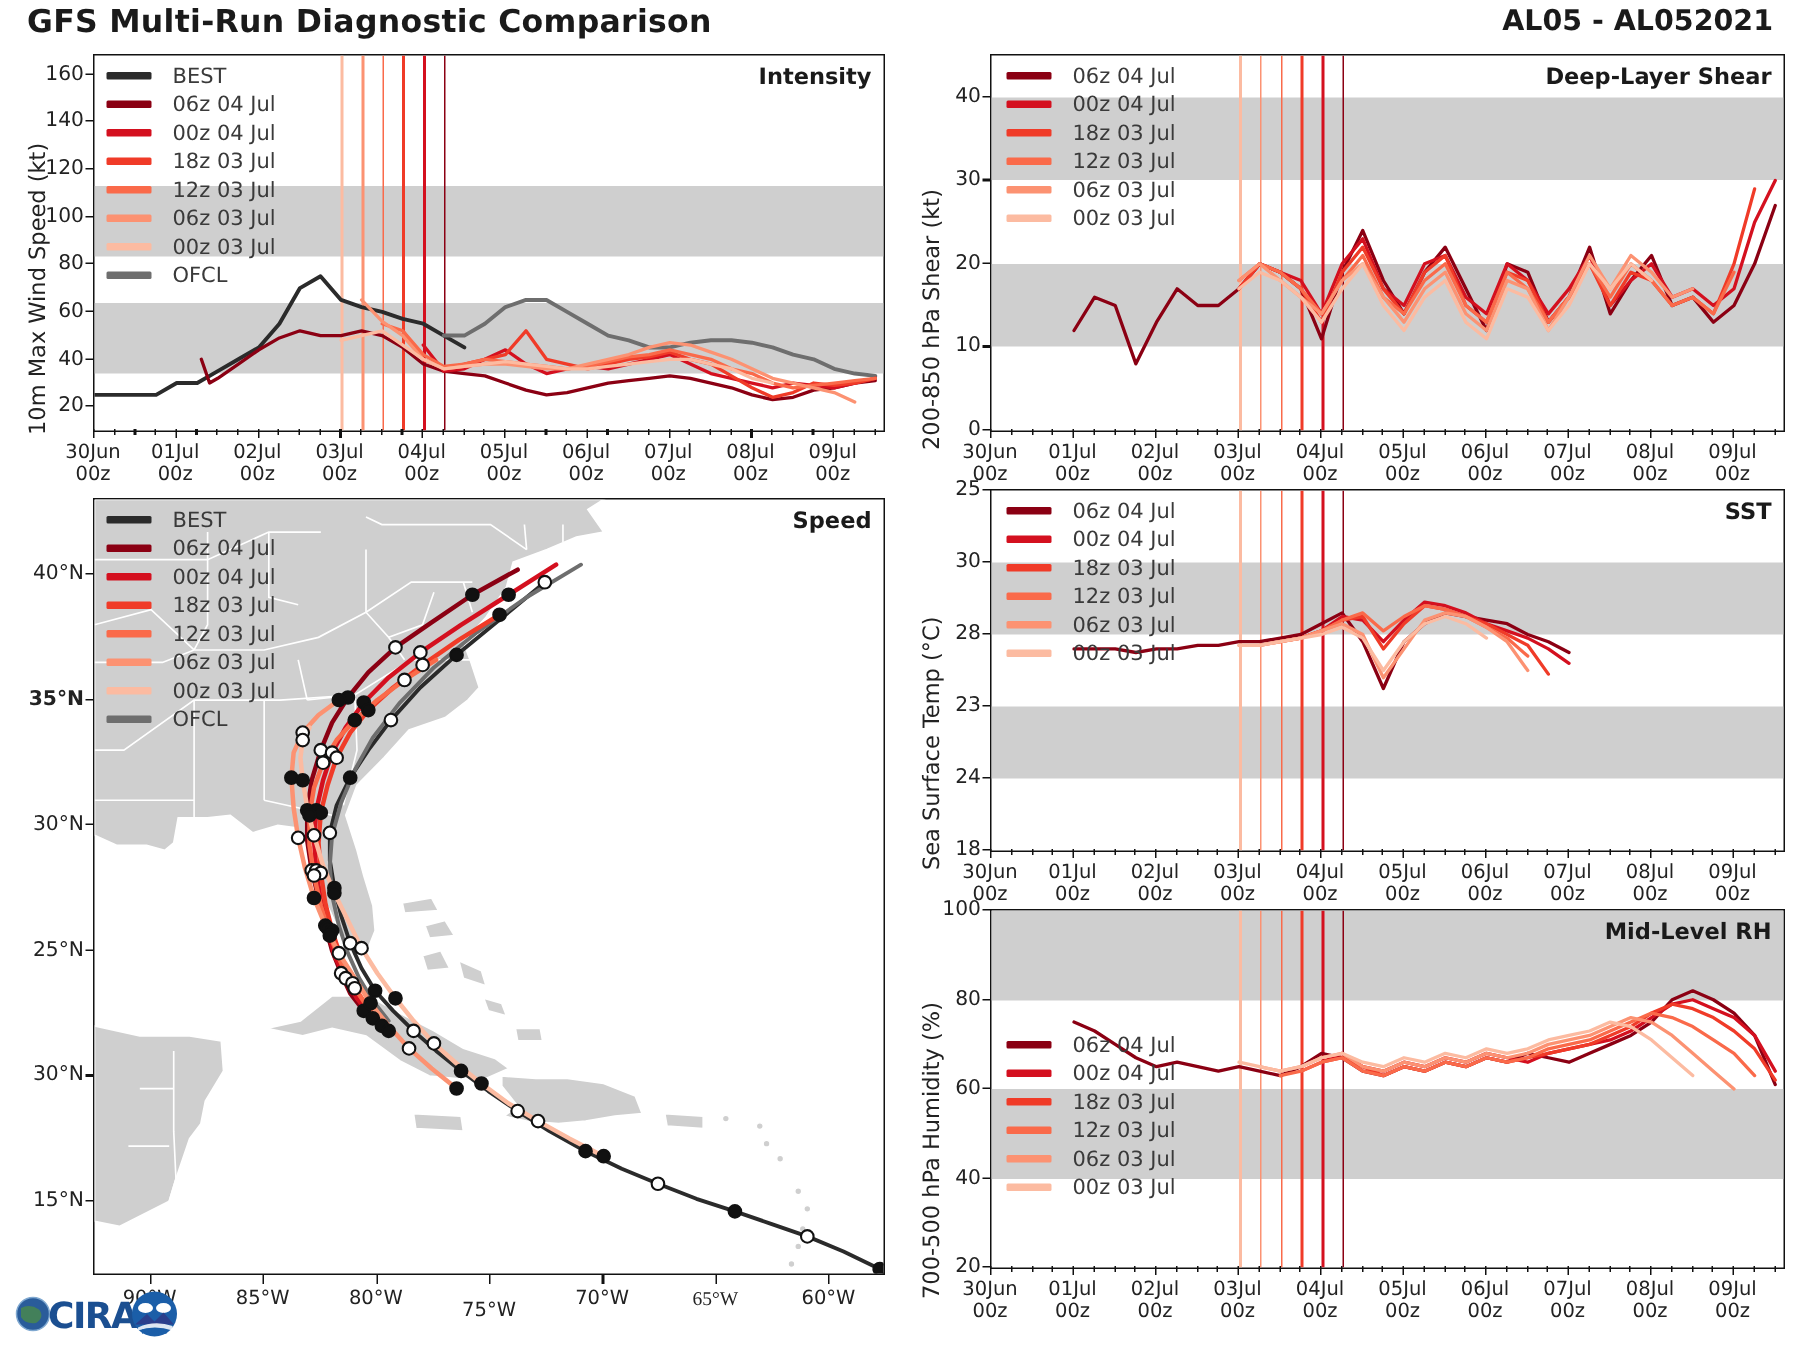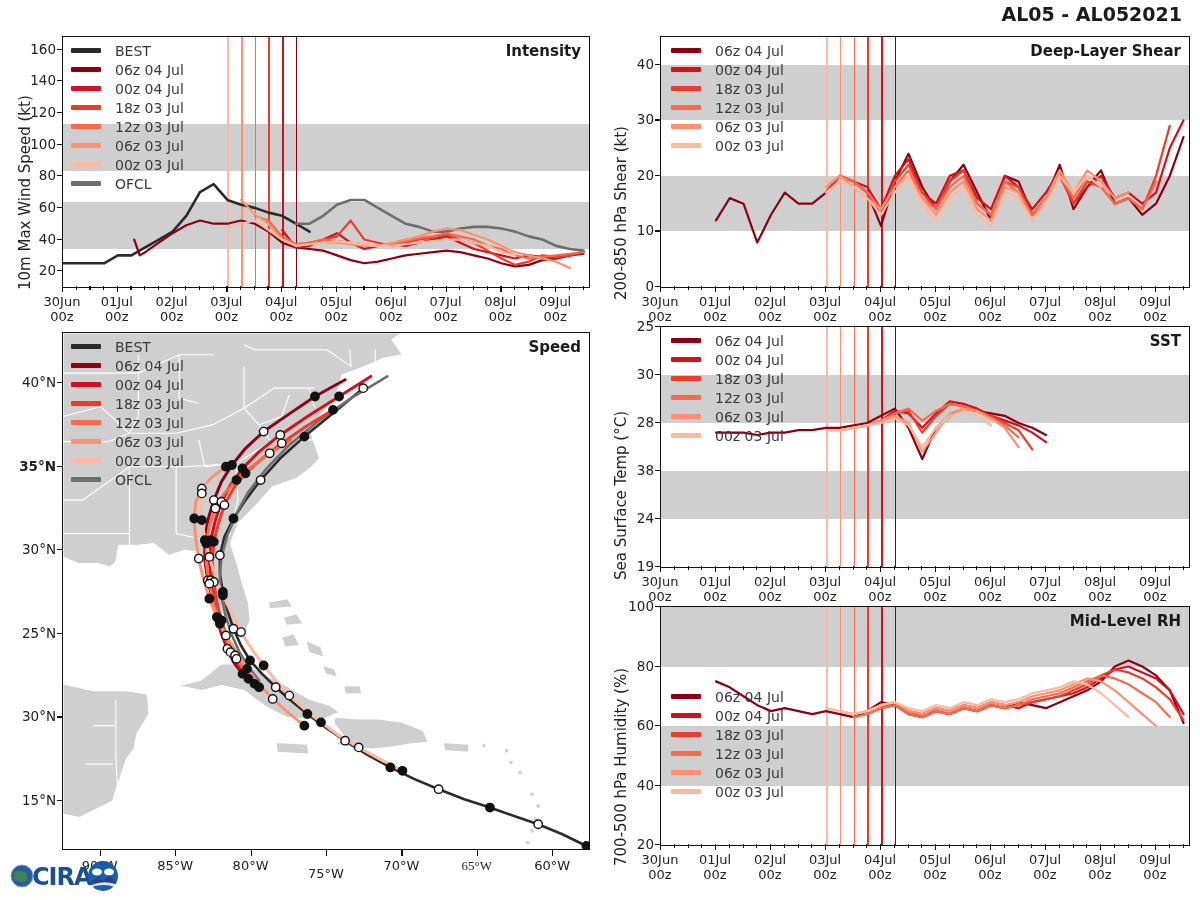--- a/index.html
+++ b/index.html
@@ -35,20 +35,21 @@
   svg.mapsvg{position:absolute;left:0;top:0;z-index:5;}
 
   
   .cira{position:absolute;left:6px;bottom:4px;width:116px;height:44px;}
 </style>
 </head>
 <body>
 
 <div class="root">
 
+  <div class="title-left">GFS Multi-Run Diagnostic Comparison</div>
   <div class="title-right">AL05 - AL052021</div>
 
   <div class="panel" style="left:0;top:28px;width:595px;height:300px;">
     <div class="ylabel" style="left:16px;top:262px;">10m Max Wind Speed (kt)</div>
     <div id="int-yticks">
         <div class="ytick" style="left: 16px; width: 40px; top: 242.177px;">20</div>
         <div class="ytickmark" style="left: 57px; width: 5px; top: 242.177px;"></div>
         <div class="ytick" style="left: 16px; width: 40px; top: 210.532px;">40</div>
         <div class="ytickmark" style="left: 57px; width: 5px; top: 210.532px;"></div>
         <div class="ytick" style="left: 16px; width: 40px; top: 178.886px;">60</div>
@@ -490,25 +491,25 @@
         <div class="xtickmark" style="left: 555px; top: 258px; height: 6px;"></div>
         <div class="xtick" style="left: 525px; width: 60px; top: 266px;">09Jul<br>00z</div>
         <div class="xtickmark minor" style="left: 568.75px; top: 258px; height: 3.5px;"></div>
         <div class="xtickmark minor" style="left: 582.5px; top: 258px; height: 3.5px;"></div>
       </div>
   </div>
 
   <div class="panel" style="left:600px;top:318px;width:600px;height:290px;">
     <div class="ylabel" style="left:12px;top:262px;">Sea Surface Temp (°C)</div>
     <div id="sst-yticks">
-        <div class="ytick" style="left: 14px; width: 40px; top: 248px;">19</div>
+        <div class="ytick" style="left: 14px; width: 40px; top: 248px;">18</div>
         <div class="ytickmark" style="left: 55px; width: 5px; top: 248px;"></div>
         <div class="ytick" style="left: 14px; width: 40px; top: 200px;">24</div>
         <div class="ytickmark" style="left: 55px; width: 5px; top: 200px;"></div>
-        <div class="ytick" style="left: 14px; width: 40px; top: 152px;">38</div>
+        <div class="ytick" style="left: 14px; width: 40px; top: 152px;">23</div>
         <div class="ytickmark" style="left: 55px; width: 5px; top: 152px;"></div>
         <div class="ytick" style="left: 14px; width: 40px; top: 104px;">28</div>
         <div class="ytickmark" style="left: 55px; width: 5px; top: 104px;"></div>
         <div class="ytick" style="left: 14px; width: 40px; top: 56px;">30</div>
         <div class="ytickmark" style="left: 55px; width: 5px; top: 56px;"></div>
         <div class="ytick" style="left: 14px; width: 40px; top: 8px;">25</div>
         <div class="ytickmark" style="left: 55px; width: 5px; top: 8px;"></div>
       </div>
     <div class="plotbox" id="sst-box" style="left:60px;top:8px;width:530px;height:242px;">
       <div id="sst-bands">

